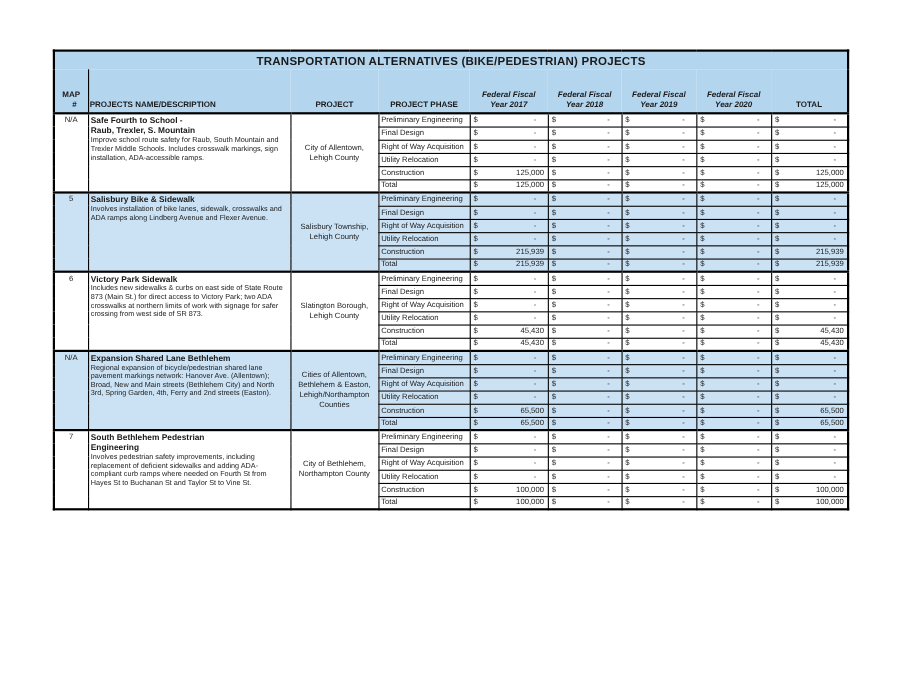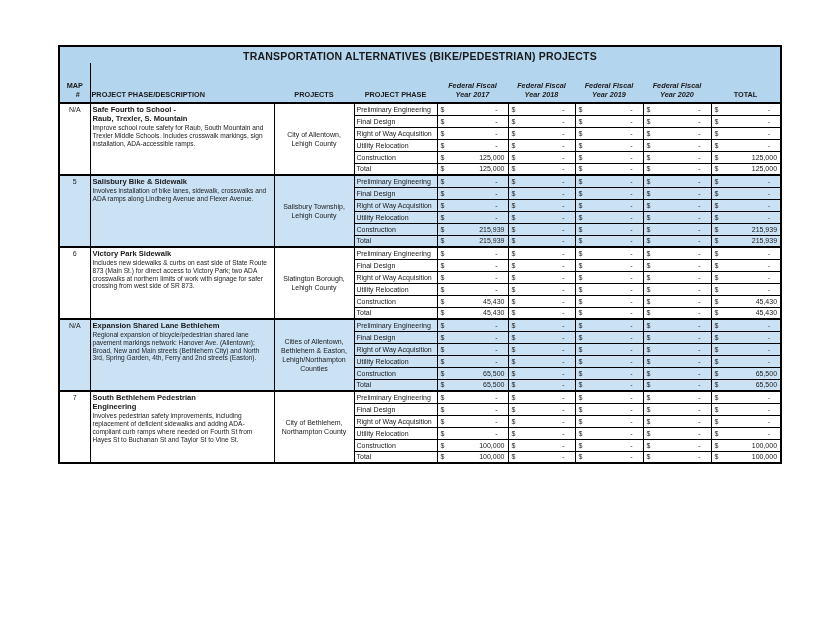--- a/index.html
+++ b/index.html
@@ -3,21 +3,21 @@
 <meta charset="utf-8">
 <style>
   :root{
     --hdr:#b4d5ee;
     --rowblue:#cbe2f5;
     --grid:#000000;
   }
   *{box-sizing:border-box;margin:0;padding:0;}
   html,body{width:823px;height:636px;background:#ffffff;overflow:hidden;
     font-family:"Liberation Sans", sans-serif;-webkit-font-smoothing:antialiased;}
-  .sheet{position:absolute;left:48px;top:45px;margin-left:10px;}
+  .sheet{position:absolute;left:48px;top:45px;}
   table{border-collapse:collapse;table-layout:fixed;width:722px;border:2px solid var(--grid);}
   
   th{font-weight:bold;background:var(--hdr);color:#1a1a1a;}
   th.title-cell{font-size:10.5px;height:17px;text-align:center;vertical-align:middle;
     letter-spacing:.2px;padding-top:2px;}
   tr.head-row th{font-size:7.3px;height:40px;vertical-align:bottom;padding:2px 1px 3px 1px;
     line-height:1.25;}
   th.h-map{text-align:center;white-space:pre;font-size:6.8px;vertical-align:bottom;
     padding-left:2px;border-right:1px solid var(--grid);}
   th.h-project{text-align:left;padding-left:4px;}
@@ -57,22 +57,22 @@
         <col style="width:68px">
         <col style="width:70px">
     </colgroup>
     <thead>
       <tr>
         <th class="title-cell" colspan="9">TRANSPORTATION ALTERNATIVES (BIKE/PEDESTRIAN) PROJECTS</th>
       </tr>
       <tr class="head-row">
         <th class="h-map">MAP
    #</th>
-        <th class="h-project">PROJECT PHASE/DESCRIPTION</th>
-        <th class="h-location">PROJECTS</th>
+        <th class="h-project">PROJECTS NAME/DESCRIPTION</th>
+        <th class="h-location">PROJECT</th>
         <th class="h-phase">PROJECT PHASE</th>
         <th class="h-fy">Federal Fiscal
 Year 2017</th>
         <th class="h-fy">Federal Fiscal
 Year 2018</th>
         <th class="h-fy">Federal Fiscal
 Year 2019</th>
         <th class="h-fy">Federal Fiscal
 Year 2020</th>
         <th class="h-total">TOTAL</th>

